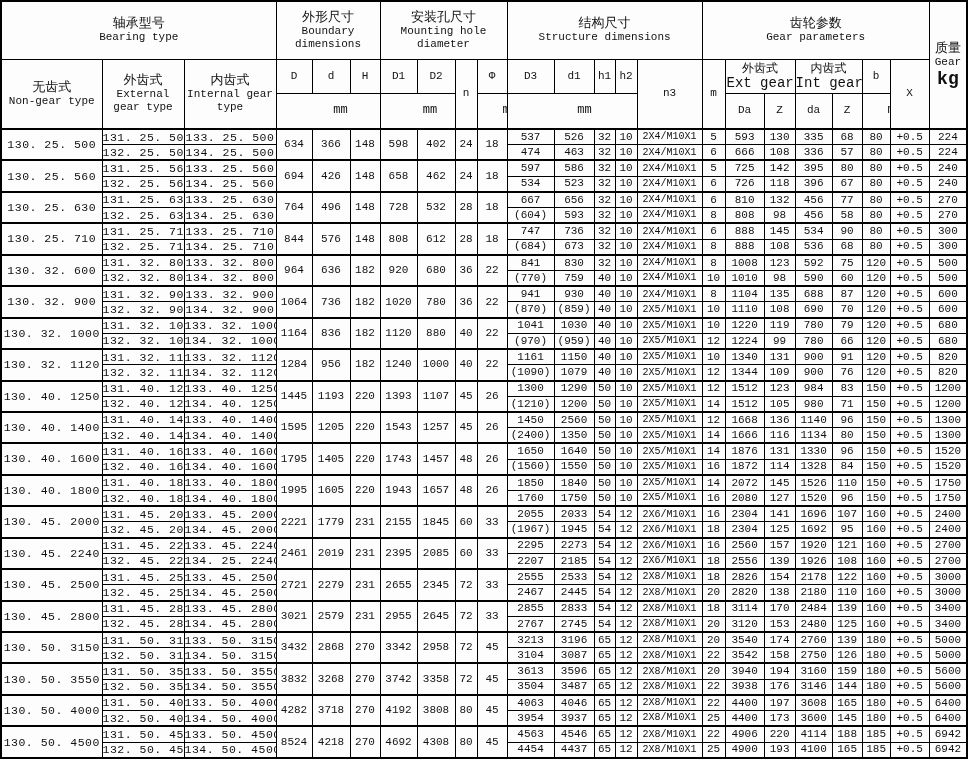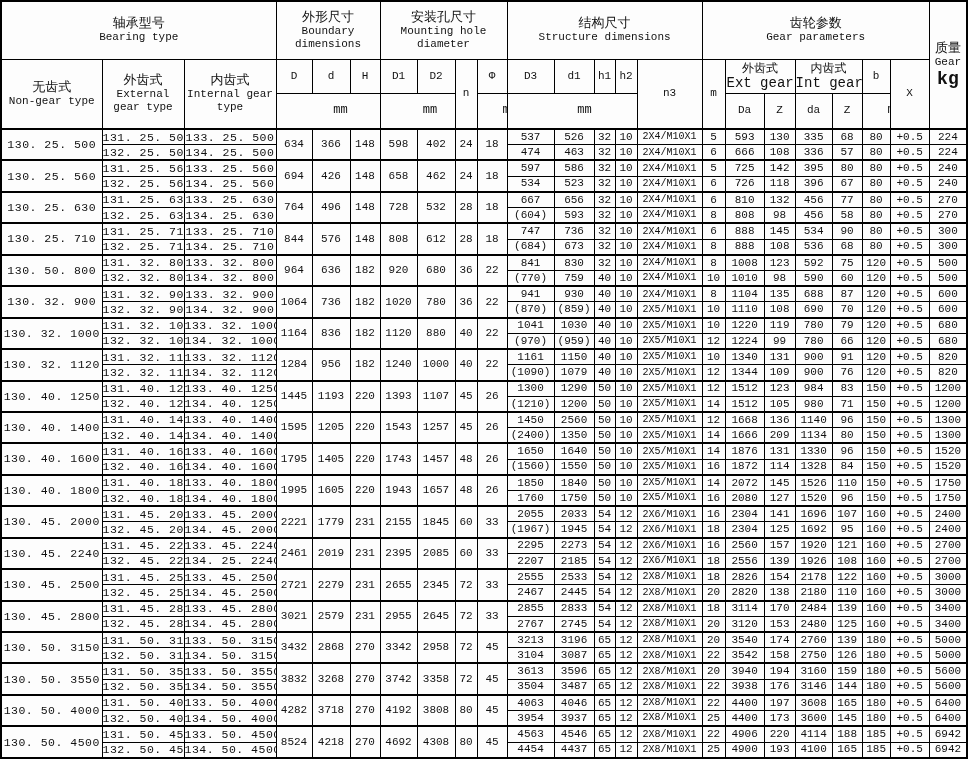--- a/index.html
+++ b/index.html
@@ -311,21 +311,21 @@
         <td>8</td>
         <td>888</td>
         <td>108</td>
         <td>536</td>
         <td>68</td>
         <td>80</td>
         <td>+0.5</td>
         <td>300</td>
       </tr>
       <tr class="group-start">
-        <td rowspan="2" class="model">130. 50. 800</td>
+        <td rowspan="2" class="model">130. 32. 600</td>
         <td class="model">131. 32. 800</td>
         <td class="model">133. 32. 800</td>
         <td rowspan="2">964</td>
         <td rowspan="2">636</td>
         <td rowspan="2">182</td>
         <td rowspan="2">920</td>
         <td rowspan="2">680</td>
         <td rowspan="2">36</td>
         <td rowspan="2">22</td>
         <td>841</td>
@@ -555,21 +555,21 @@
       <tr>
         <td class="model">132. 40. 1400</td>
         <td class="model">134. 40. 1400</td>
         <td>(2400)</td>
         <td>1350</td>
         <td>50</td>
         <td>10</td>
         <td class="n3cell">2X5/M10X1</td>
         <td>14</td>
         <td>1666</td>
-        <td>209</td>
+        <td>116</td>
         <td>1134</td>
         <td>80</td>
         <td>150</td>
         <td>+0.5</td>
         <td>1300</td>
       </tr>
       <tr class="group-start">
         <td rowspan="2" class="model">130. 40. 1600</td>
         <td class="model">131. 40. 1600</td>
         <td class="model">133. 40. 1600</td>

